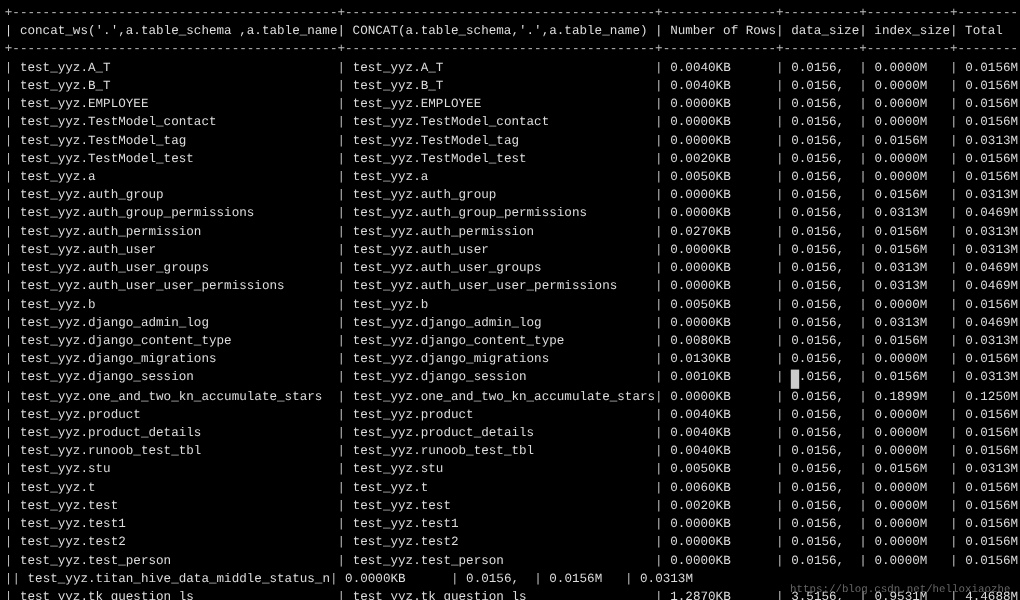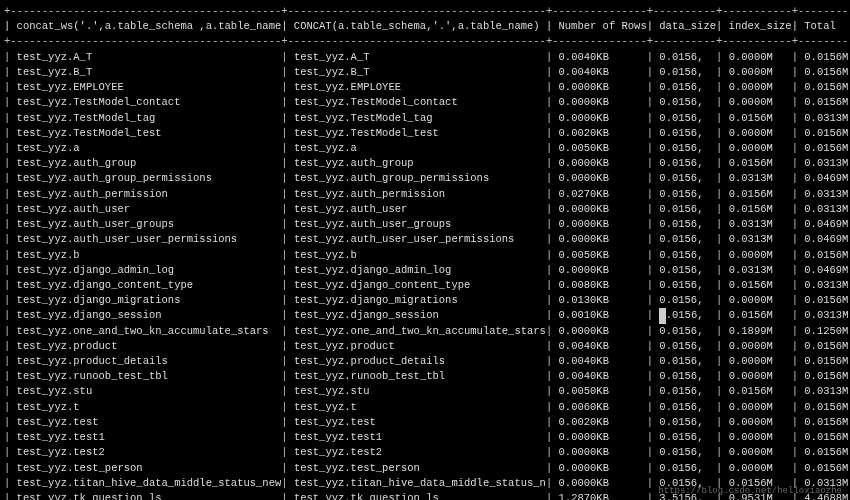--- a/index.html
+++ b/index.html
@@ -62,16 +62,16 @@
     <div class="row"><span class="sep">|</span><span> test_yyz.one_and_two_kn_accumulate_stars  </span><span class="sep">|</span><span> test_yyz.one_and_two_kn_accumulate_stars</span><span class="sep">|</span><span> 0.0000KB      </span><span class="sep">|</span><span> 0.0156,  </span><span class="sep">|</span><span> 0.1899M   </span><span class="sep">|</span><span> 0.1250M </span></div>
     <div class="row"><span class="sep">|</span><span> test_yyz.product                          </span><span class="sep">|</span><span> test_yyz.product                        </span><span class="sep">|</span><span> 0.0040KB      </span><span class="sep">|</span><span> 0.0156,  </span><span class="sep">|</span><span> 0.0000M   </span><span class="sep">|</span><span> 0.0156M </span></div>
     <div class="row"><span class="sep">|</span><span> test_yyz.product_details                  </span><span class="sep">|</span><span> test_yyz.product_details                </span><span class="sep">|</span><span> 0.0040KB      </span><span class="sep">|</span><span> 0.0156,  </span><span class="sep">|</span><span> 0.0000M   </span><span class="sep">|</span><span> 0.0156M </span></div>
     <div class="row"><span class="sep">|</span><span> test_yyz.runoob_test_tbl                  </span><span class="sep">|</span><span> test_yyz.runoob_test_tbl                </span><span class="sep">|</span><span> 0.0040KB      </span><span class="sep">|</span><span> 0.0156,  </span><span class="sep">|</span><span> 0.0000M   </span><span class="sep">|</span><span> 0.0156M </span></div>
     <div class="row"><span class="sep">|</span><span> test_yyz.stu                              </span><span class="sep">|</span><span> test_yyz.stu                            </span><span class="sep">|</span><span> 0.0050KB      </span><span class="sep">|</span><span> 0.0156,  </span><span class="sep">|</span><span> 0.0156M   </span><span class="sep">|</span><span> 0.0313M </span></div>
     <div class="row"><span class="sep">|</span><span> test_yyz.t                                </span><span class="sep">|</span><span> test_yyz.t                              </span><span class="sep">|</span><span> 0.0060KB      </span><span class="sep">|</span><span> 0.0156,  </span><span class="sep">|</span><span> 0.0000M   </span><span class="sep">|</span><span> 0.0156M </span></div>
     <div class="row"><span class="sep">|</span><span> test_yyz.test                             </span><span class="sep">|</span><span> test_yyz.test                           </span><span class="sep">|</span><span> 0.0020KB      </span><span class="sep">|</span><span> 0.0156,  </span><span class="sep">|</span><span> 0.0000M   </span><span class="sep">|</span><span> 0.0156M </span></div>
     <div class="row"><span class="sep">|</span><span> test_yyz.test1                            </span><span class="sep">|</span><span> test_yyz.test1                          </span><span class="sep">|</span><span> 0.0000KB      </span><span class="sep">|</span><span> 0.0156,  </span><span class="sep">|</span><span> 0.0000M   </span><span class="sep">|</span><span> 0.0156M </span></div>
     <div class="row"><span class="sep">|</span><span> test_yyz.test2                            </span><span class="sep">|</span><span> test_yyz.test2                          </span><span class="sep">|</span><span> 0.0000KB      </span><span class="sep">|</span><span> 0.0156,  </span><span class="sep">|</span><span> 0.0000M   </span><span class="sep">|</span><span> 0.0156M </span></div>
     <div class="row"><span class="sep">|</span><span> test_yyz.test_person                      </span><span class="sep">|</span><span> test_yyz.test_person                    </span><span class="sep">|</span><span> 0.0000KB      </span><span class="sep">|</span><span> 0.0156,  </span><span class="sep">|</span><span> 0.0000M   </span><span class="sep">|</span><span> 0.0156M </span></div>
-    <div class="row"><span class="sep">|</span><span> test_yyz.titan_hive_data_middle_status_new</span><span class="sep">|</span><span> test_yyz.titan_hive_data_middle_status_n</span><span class="sep">|</span><span> 0.0000KB      </span><span class="sep">|</span><span> 0.0156,  </span><span class="sep">|</span><span> 0.0156M   </span><span class="sep">|</span><span> 0.0313M </span></div>
+    <div class="row"><span class="sep">|</span><span class="sep">|</span><span> test_yyz.titan_hive_data_middle_status_n</span><span class="sep">|</span><span> 0.0000KB      </span><span class="sep">|</span><span> 0.0156,  </span><span class="sep">|</span><span> 0.0156M   </span><span class="sep">|</span><span> 0.0313M </span></div>
     <div class="row"><span class="sep">|</span><span> test_yyz.tk_question_ls                   </span><span class="sep">|</span><span> test_yyz.tk_question_ls                 </span><span class="sep">|</span><span> 1.2870KB      </span><span class="sep">|</span><span> 3.5156,  </span><span class="sep">|</span><span> 0.9531M   </span><span class="sep">|</span><span> 4.4688M </span></div>
   </div>
 <div class="watermark">https://blog.csdn.net/helloxiaozhe</div>
 
 </body></html>

